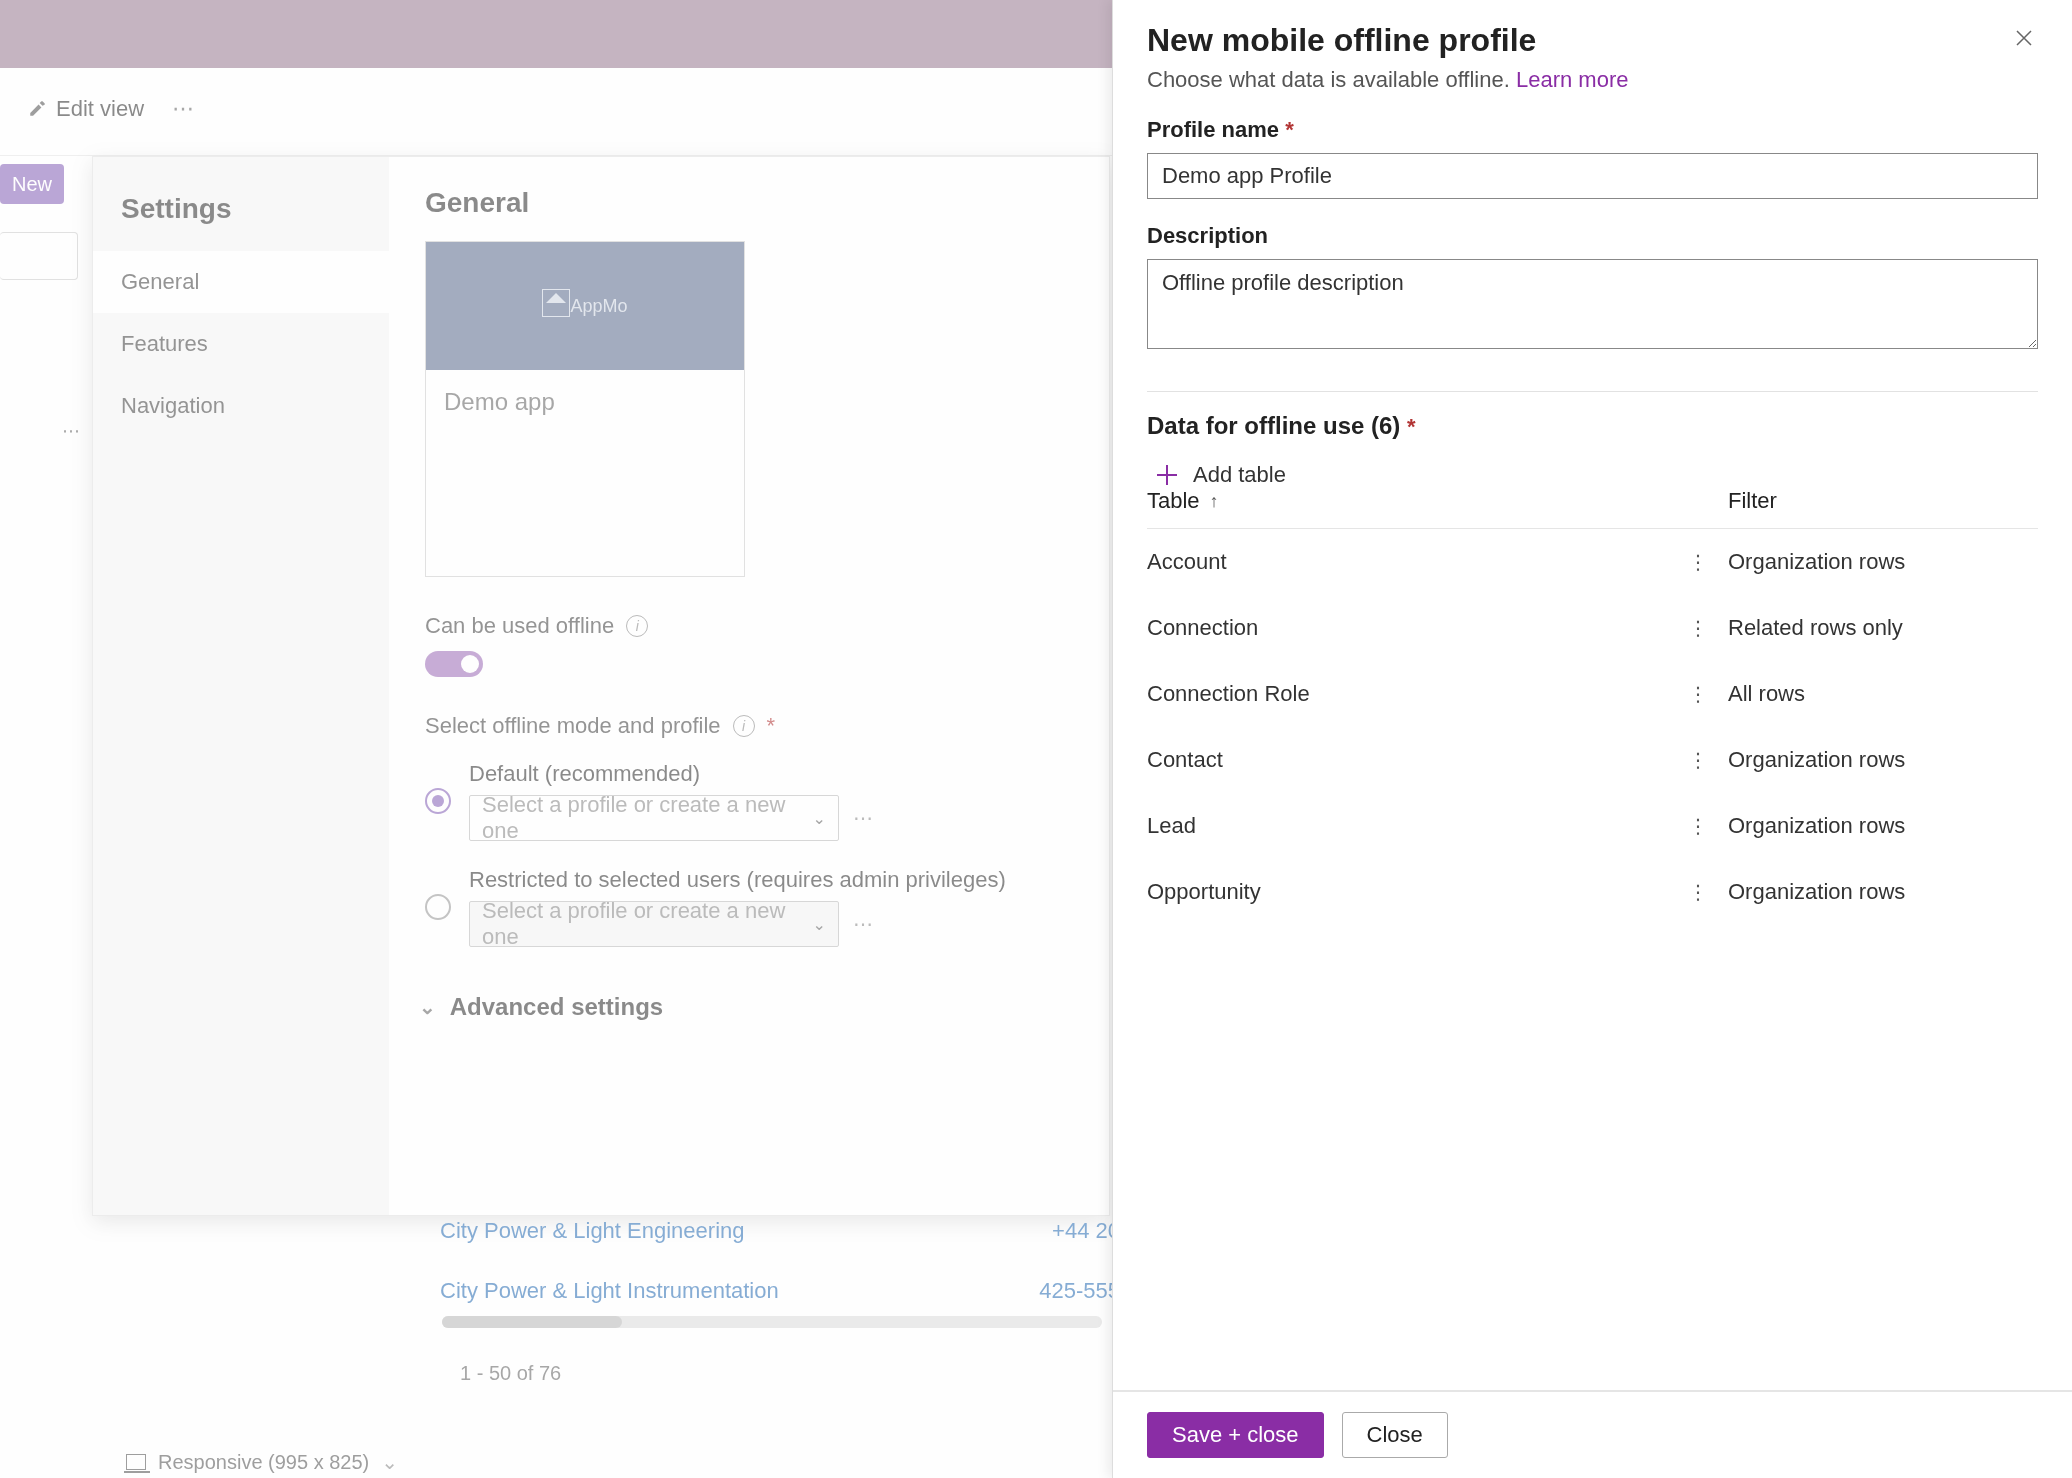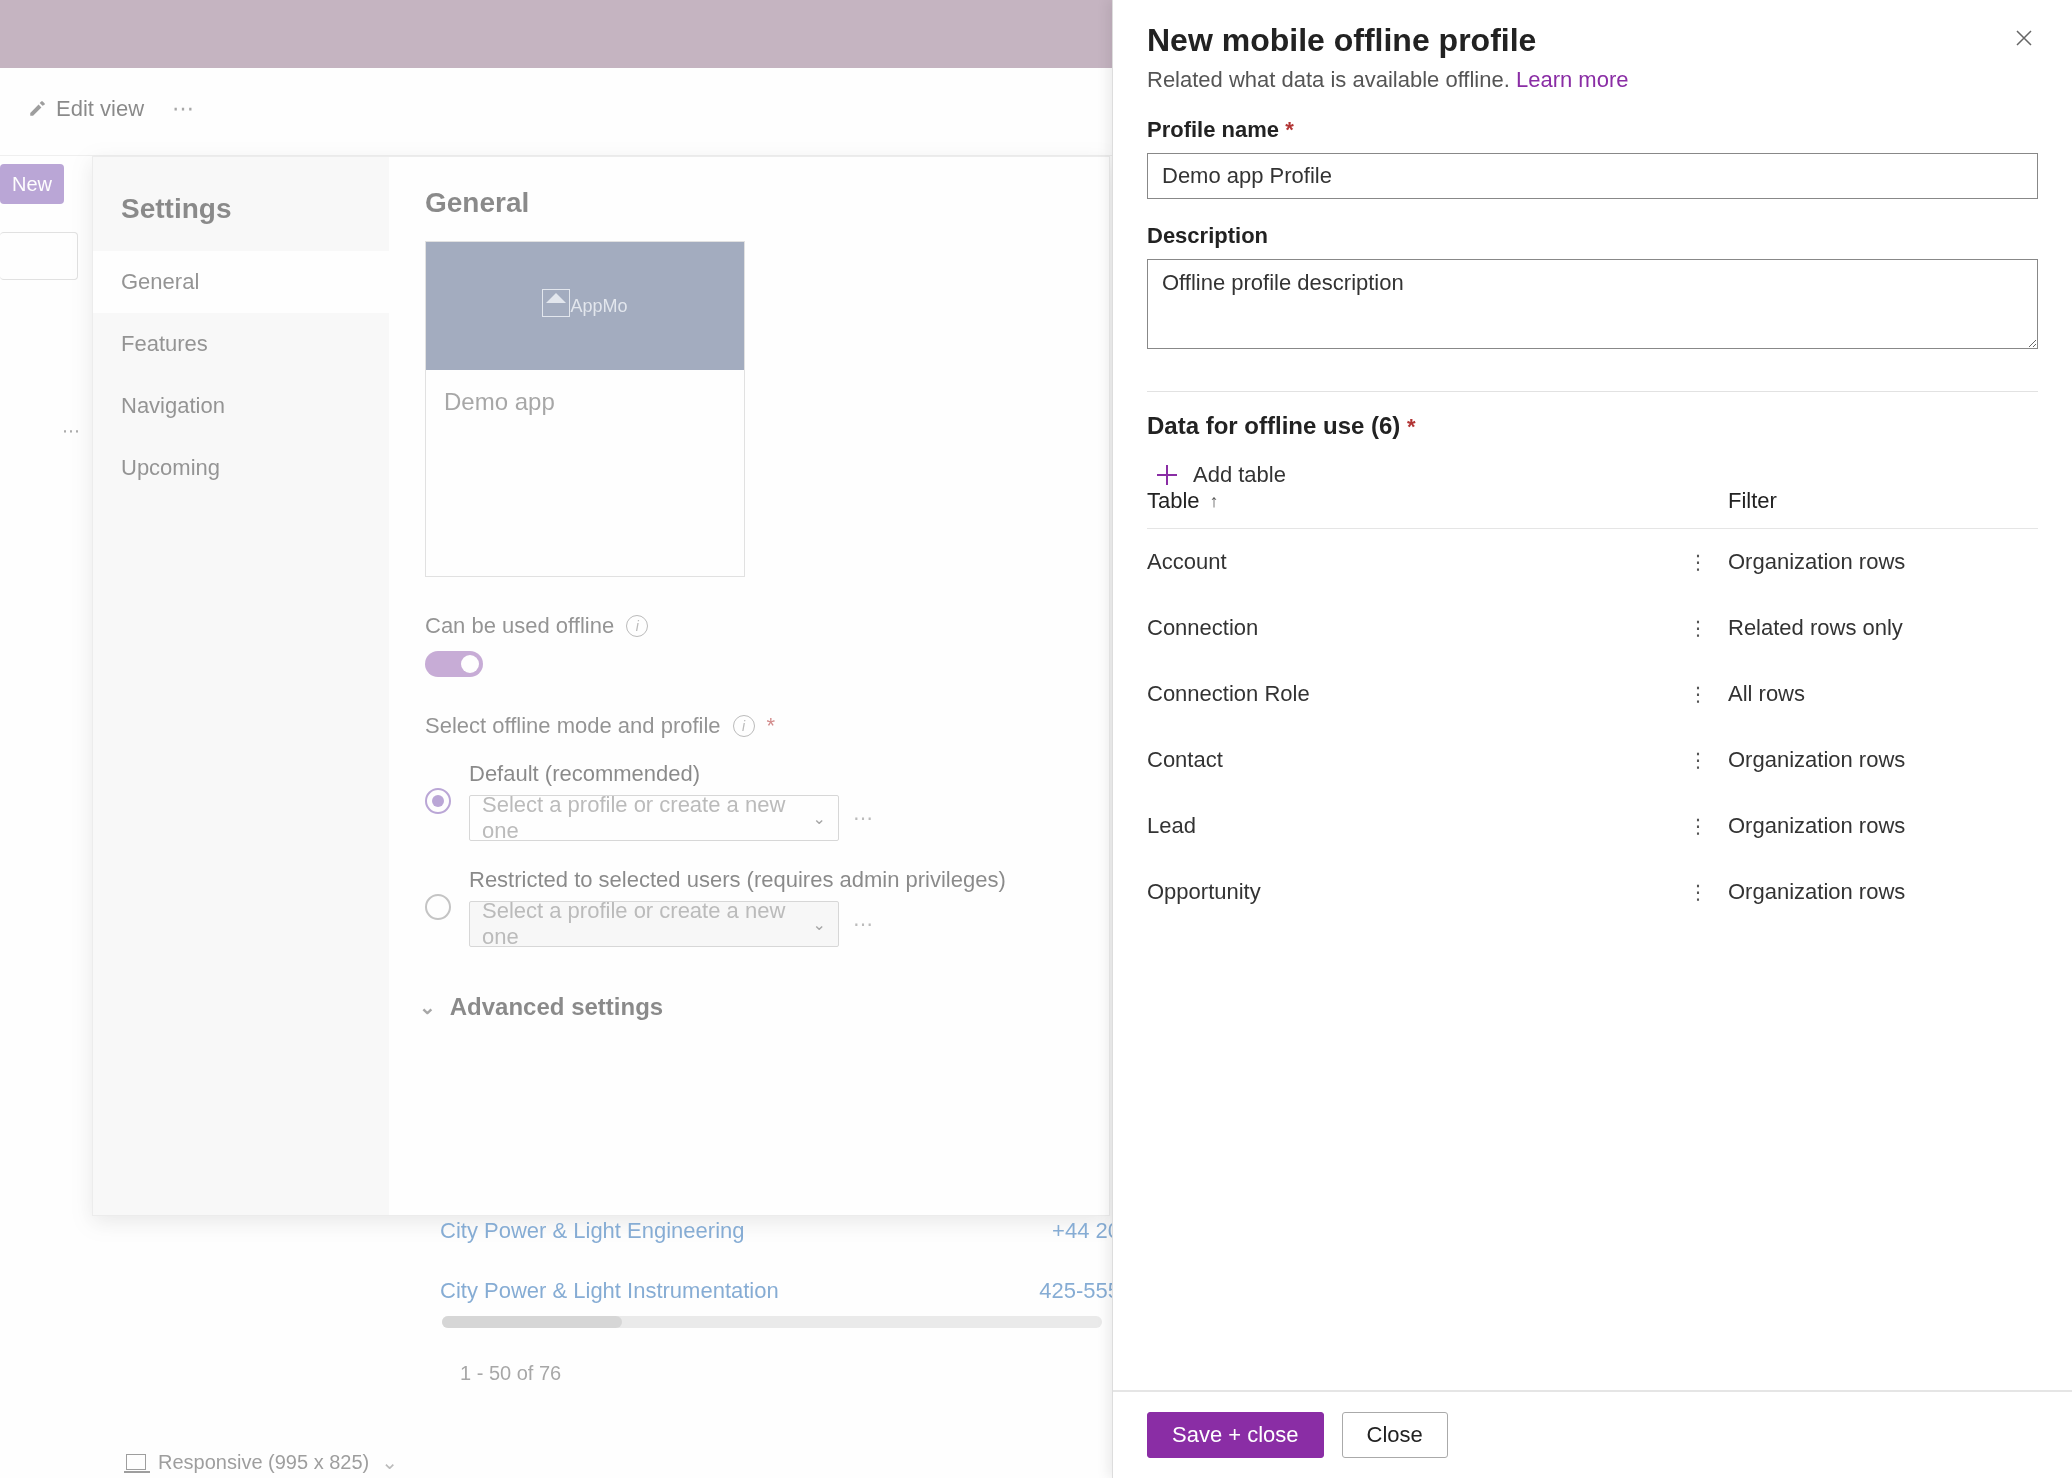--- a/index.html
+++ b/index.html
@@ -153,21 +153,20 @@
     <span class="divider"></span>
     <span style="opacity:.9">Demo app</span>
   </div>
 
   <div class="settings-panel">
     <div class="settings-nav">
       <div class="settings-title">Settings</div>
       <div class="settings-item active">General</div>
       <div class="settings-item">Features</div>
       <div class="settings-item">Navigation</div>
-      <div class="settings-item">Upcoming</div>
     </div>
     <div class="settings-body">
       <div class="general-title">General</div>
       <div class="app-tile">
         <div class="app-tile-top">
           <div class="broken-img"></div>
           <span>AppMo</span>
         </div>
         <div class="app-tile-bottom">Demo app</div>
       </div>
@@ -247,21 +246,21 @@
   <div class="rp-head">
     <div class="rp-titlebar">
       <div class="rp-title">New mobile offline profile</div>
       <div class="close-x">
         <svg width="20" height="20" viewBox="0 0 20 20">
             <path d="M3 3 L17 17 M17 3 L3 17" stroke="#666" stroke-width="1.5"></path>
           </svg>
       </div>
     </div>
     <div class="rp-sub">
-      <span>Related what data is available offline.</span>
+      <span>Choose what data is available offline.</span>
       <a>Learn more</a>
     </div>
 
     <div class="rp-field-label">
       <span>Profile name</span>
       <span class="req-star"> *</span>
     </div>
     <input class="rp-input" value="Demo app Profile" style="">
 
     <div class="rp-field-label">Description</div>

